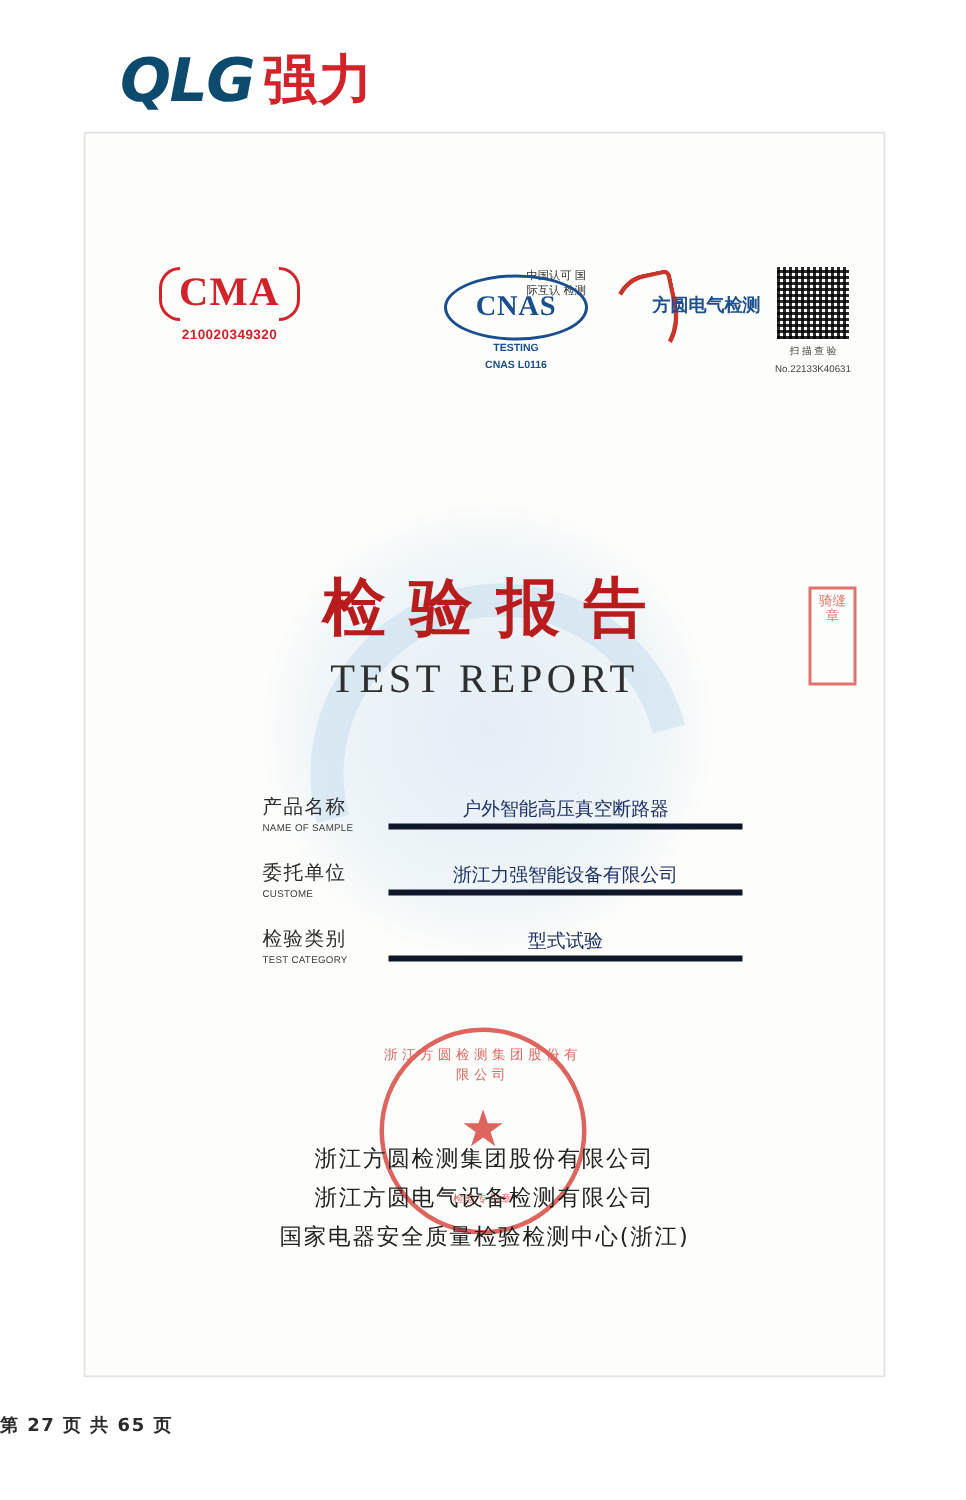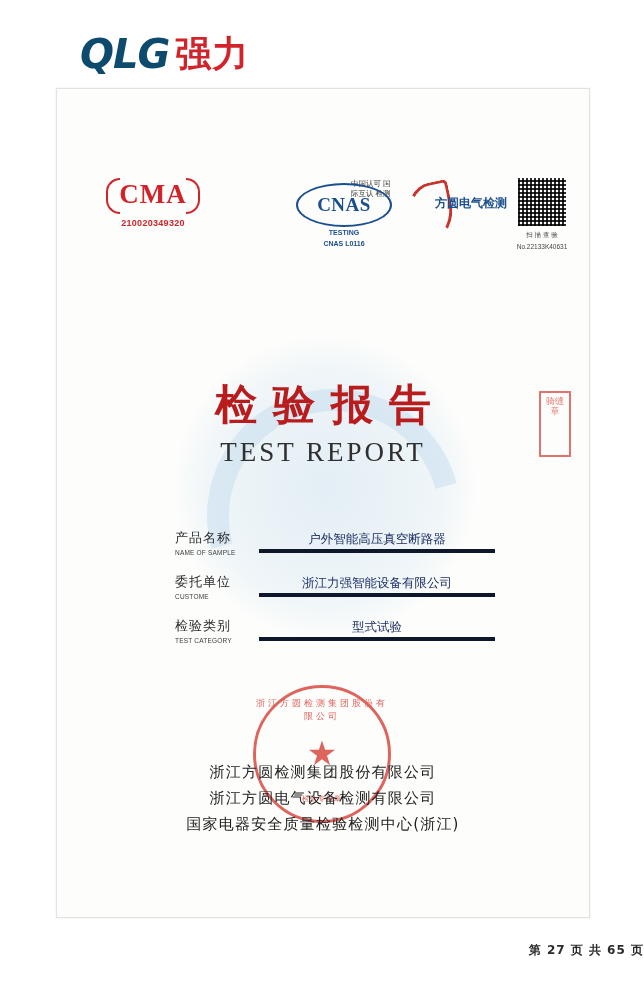--- a/index.html
+++ b/index.html
@@ -393,21 +393,21 @@
     letter-spacing: 1.2px;
     line-height: 26px;
   }
 
   
   .footer {
     position: absolute;
     left: 0;
     top: 942px;
     width: 100%;
-    text-align: right;
+    text-align: left;
     font-family: "DejaVu Sans", sans-serif;
     font-size: 12px;
     font-weight: bold;
     color: #2b2b2b;
     letter-spacing: 1px;
   }
 </style>
 </head>
 <body>
 

